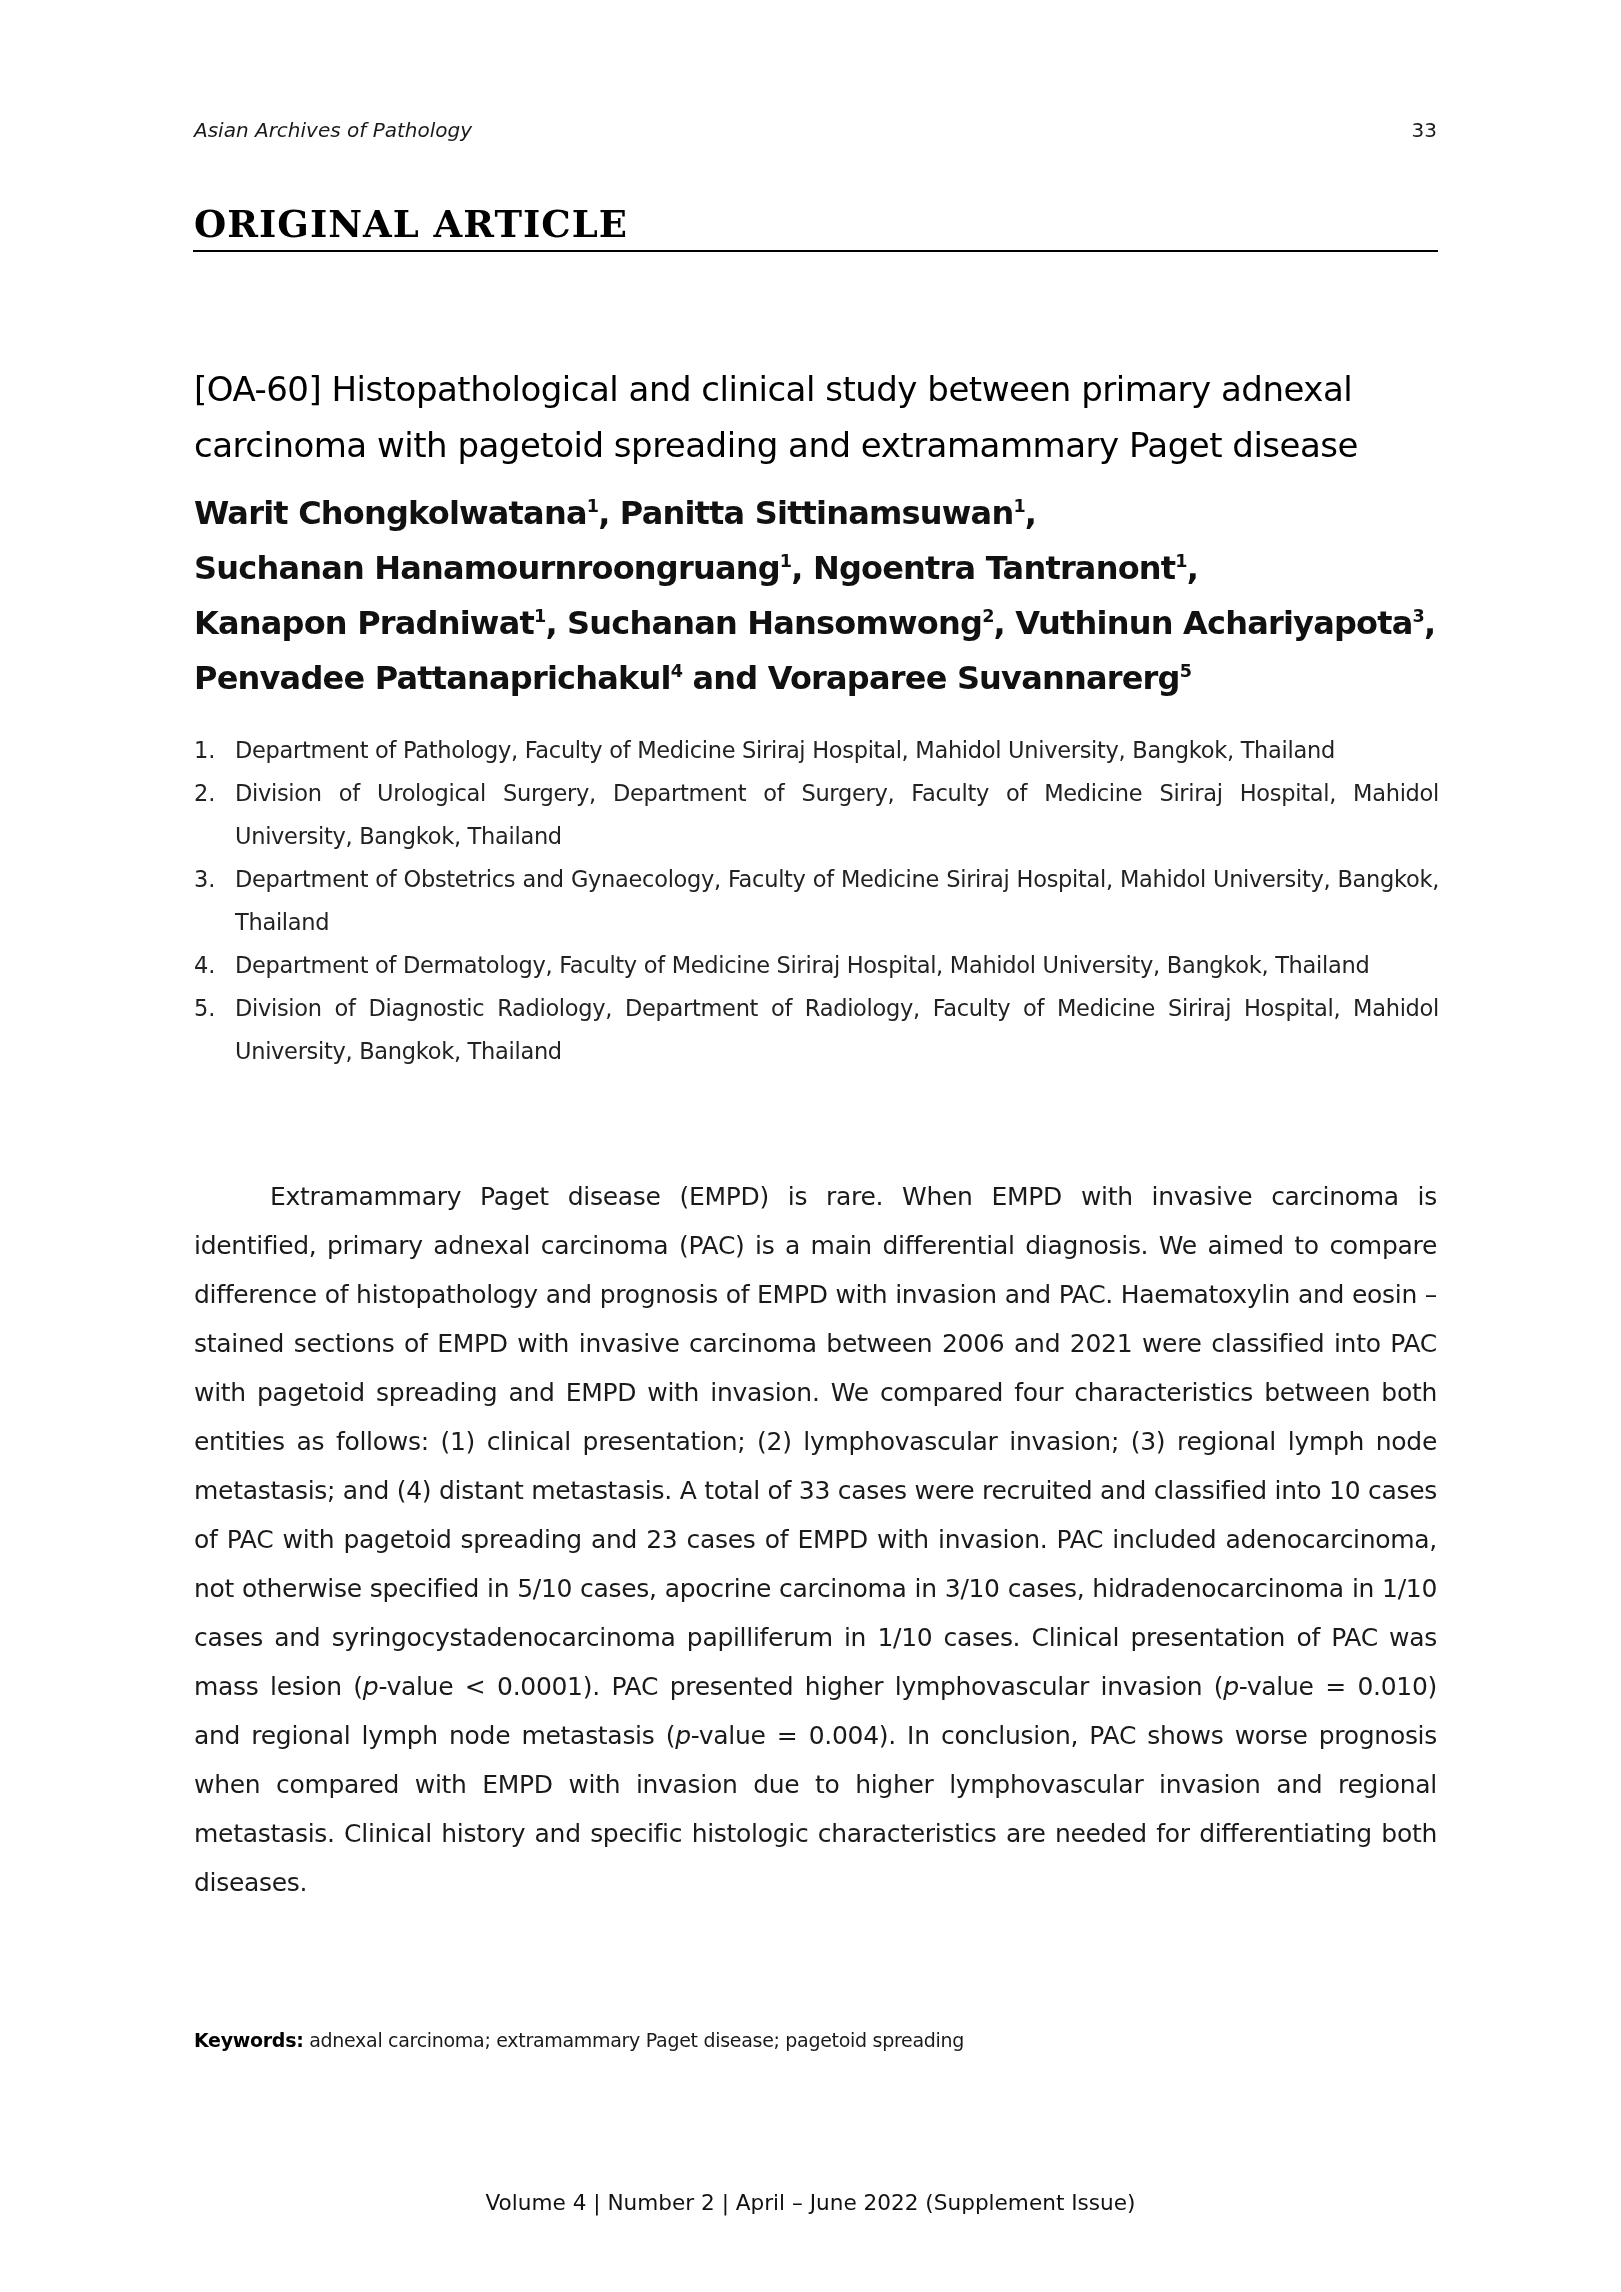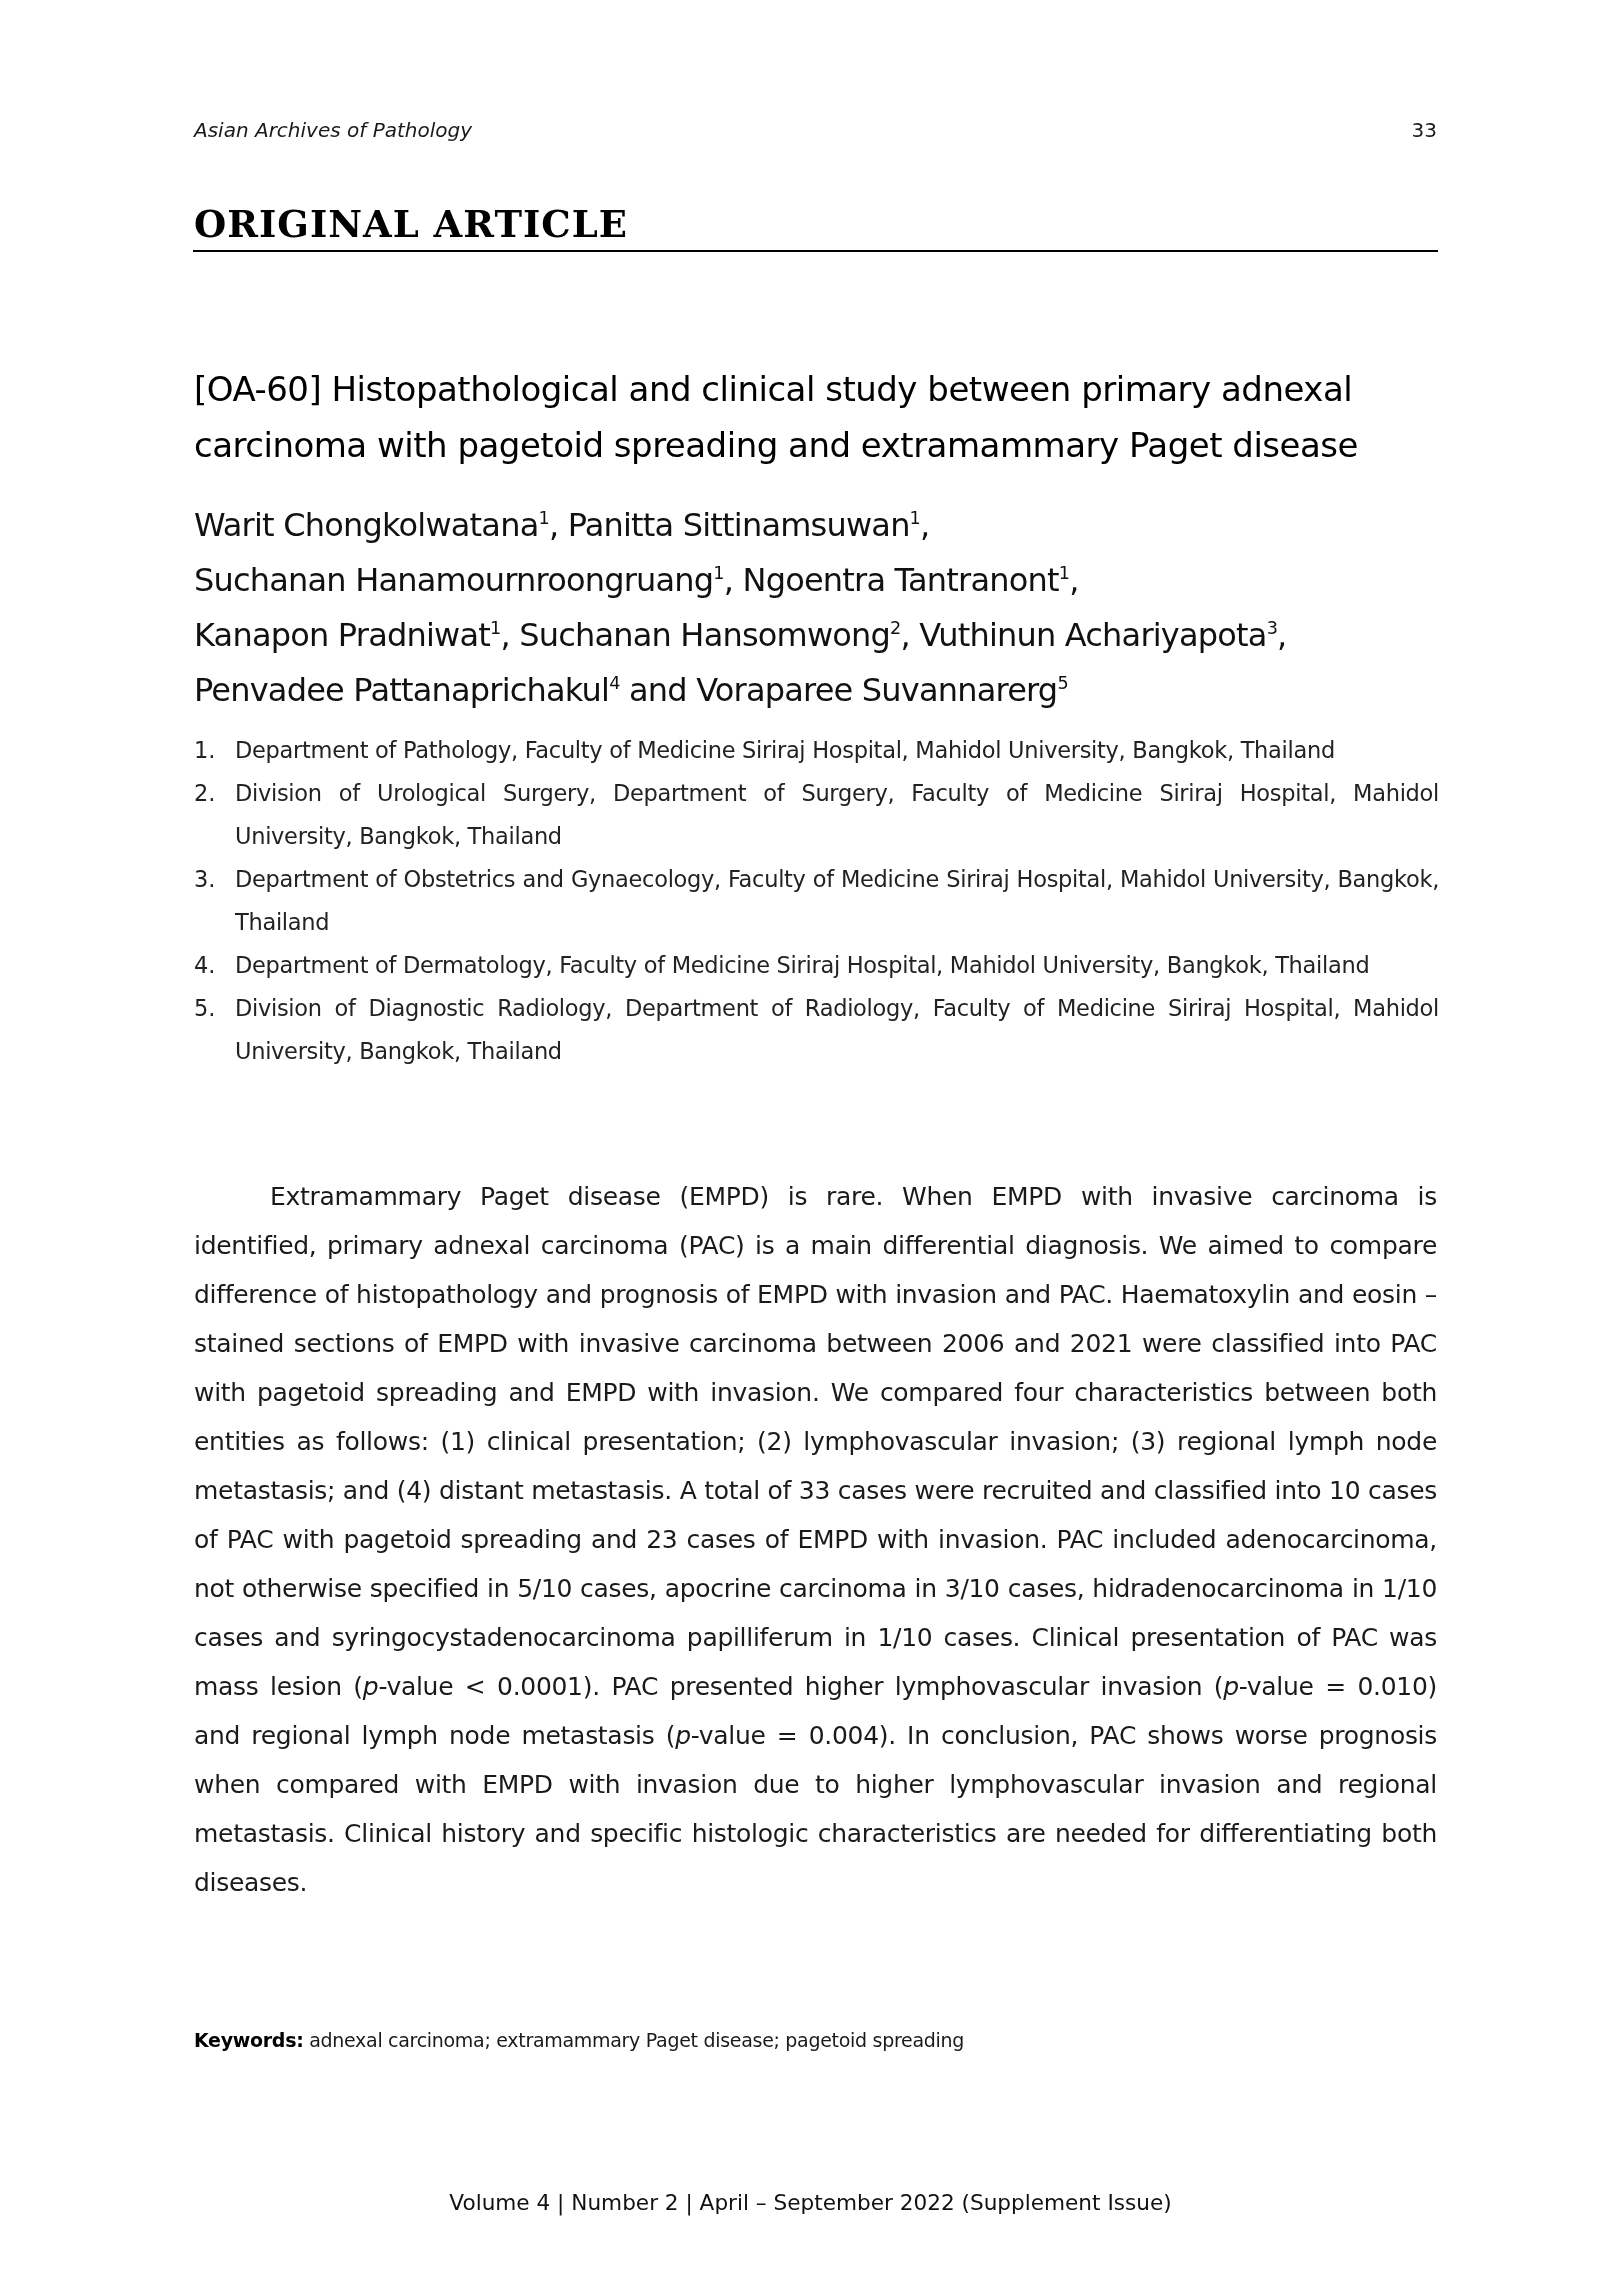--- a/index.html
+++ b/index.html
@@ -30,21 +30,21 @@
 
     .title {
       position: absolute; left: 194px; top: 361px; width: 1255px;
       font-size: 34px; line-height: 56px; color: #000;
       font-family: "DejaVu Sans", sans-serif; letter-spacing: -0.5px;
     }
 
     .authors {
       position: absolute; left: 194px; top: 486px; width: 1255px;
       font-size: 32px; line-height: 55px; color: #111;
-      font-family: "DejaVu Sans", sans-serif; font-weight: 400; letter-spacing: -0.8px; margin-top: 12px;
+      font-family: "DejaVu Sans", sans-serif; font-weight: 700; letter-spacing: -0.8px;
     }
     .authors .line { display: block; white-space: nowrap; }
     .authors sup { font-size: 17.6px; vertical-align: super; line-height: 0; }
 
     .affiliations {
       position: absolute; left: 194px; top: 729px; width: 1245px;
       font-size: 22.5px; line-height: 43px; color: #222;
       list-style: none; margin: 0; padding: 0;
     }
     .affiliations li { position: relative; padding-left: 41px; text-align: justify; }
@@ -125,15 +125,15 @@
       <span class="aff-text">Division of Diagnostic Radiology, Department of Radiology, Faculty of Medicine Siriraj Hospital, Mahidol University, Bangkok, Thailand</span>
     </li>
   </ol>
 
   <p class="abstract"><span>Extramammary Paget disease (EMPD) is rare. When EMPD with invasive carcinoma is identified, primary adnexal carcinoma (PAC) is a main differential diagnosis. We aimed to compare difference of histopathology and prognosis of EMPD with invasion and PAC. Haematoxylin and eosin – stained sections of EMPD with invasive carcinoma between 2006 and 2021 were classified into PAC with pagetoid spreading and EMPD with invasion. We compared four characteristics between both entities as follows: (1) clinical presentation; (2) lymphovascular invasion; (3) regional lymph node metastasis; and (4) distant metastasis. A total of 33 cases were recruited and classified into 10 cases of PAC with pagetoid spreading and 23 cases of EMPD with invasion. PAC included adenocarcinoma, not otherwise specified in 5/10 cases, apocrine carcinoma in 3/10 cases, hidradenocarcinoma in 1/10 cases and syringocystadenocarcinoma papilliferum in 1/10 cases. Clinical presentation of PAC was mass lesion (</span><em>p</em><span>-value &lt; 0.0001). PAC presented higher lymphovascular invasion (</span><em>p</em><span>-value = 0.010) and regional lymph node metastasis (</span><em>p</em><span>-value = 0.004). In conclusion, PAC shows worse prognosis when compared with EMPD with invasion due to higher lymphovascular invasion and regional metastasis. Clinical history and specific histologic characteristics are needed for differentiating both diseases.</span></p>
 
   <div class="keywords">
     <span class="keywords-label">Keywords:</span><span> adnexal carcinoma; extramammary Paget disease; pagetoid spreading</span>
   </div>
 
-  <div class="footer">Volume 4 | Number 2 | April – September 2022 (Supplement Issue)</div>
+  <div class="footer">Volume 4 | Number 2 | April – June 2022 (Supplement Issue)</div>
 </div>
 
 
 </body></html>

